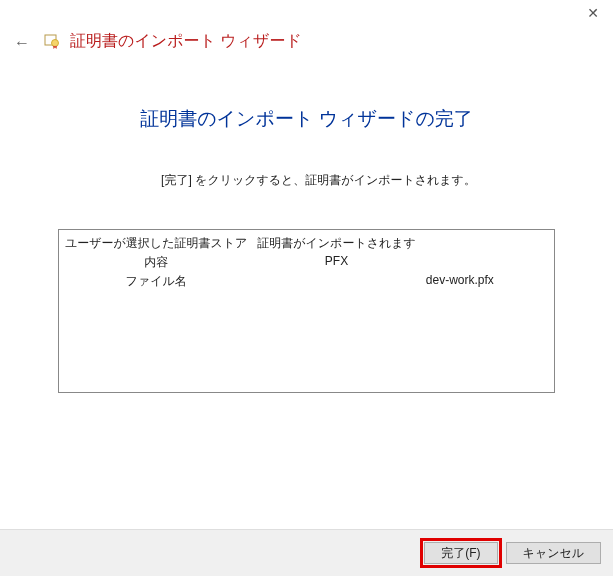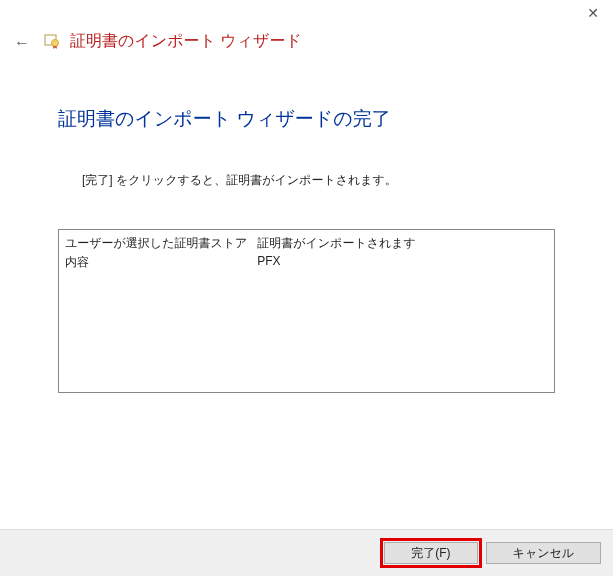--- a/index.html
+++ b/index.html
@@ -49,20 +49,21 @@
       width: 16px;
       height: 16px;
       display: inline-block;
     }
     .header-title {
       font-size: 16px;
       color: #b91c1c;
     }
     .content-area {
       padding: 20px 58px 0 58px;
+      text-align: center;
     }
     .main-heading {
       font-size: 19px;
       color: #003399;
       font-weight: normal;
       margin: 22px 0 40px 0;
     }
     .instruction {
       font-size: 12px;
       color: #222;
@@ -110,21 +111,21 @@
     }
     .btn {
       min-width: 72px;
       height: 22px;
       background: #e1e1e1;
       border: 1px solid #adadad;
       font-family: inherit;
       font-size: 12px;
       color: #222;
       cursor: pointer;
-      padding: 0 26px;
+      padding: 0 16px;
     }
     .btn.highlight {
       outline: 3px solid #e00000;
       outline-offset: 1px;
     }
     svg.cert-icon { width:16px; height:16px; }
   </style>
 </head>
 <body>
 
@@ -153,20 +154,25 @@
         <tr>
           <td class="col1">ユーザーが選択した証明書ストア</td>
           <td class="col2">証明書がインポートされます</td>
           <td></td>
         </tr>
         <tr>
           <td class="col1">内容</td>
           <td class="col2">PFX</td>
           <td></td>
         </tr>
+        <tr>
+          <td class="col1">ファイル名</td>
+          <td class="col2"></td>
+          <td>dev-work.pfx</td>
+        </tr>
       </tbody>
     </table>
   </div>
 </div>
 
 <div class="footer">
   <button class="btn highlight">完了(F)</button>
   <button class="btn">キャンセル</button>
 </div>
 

